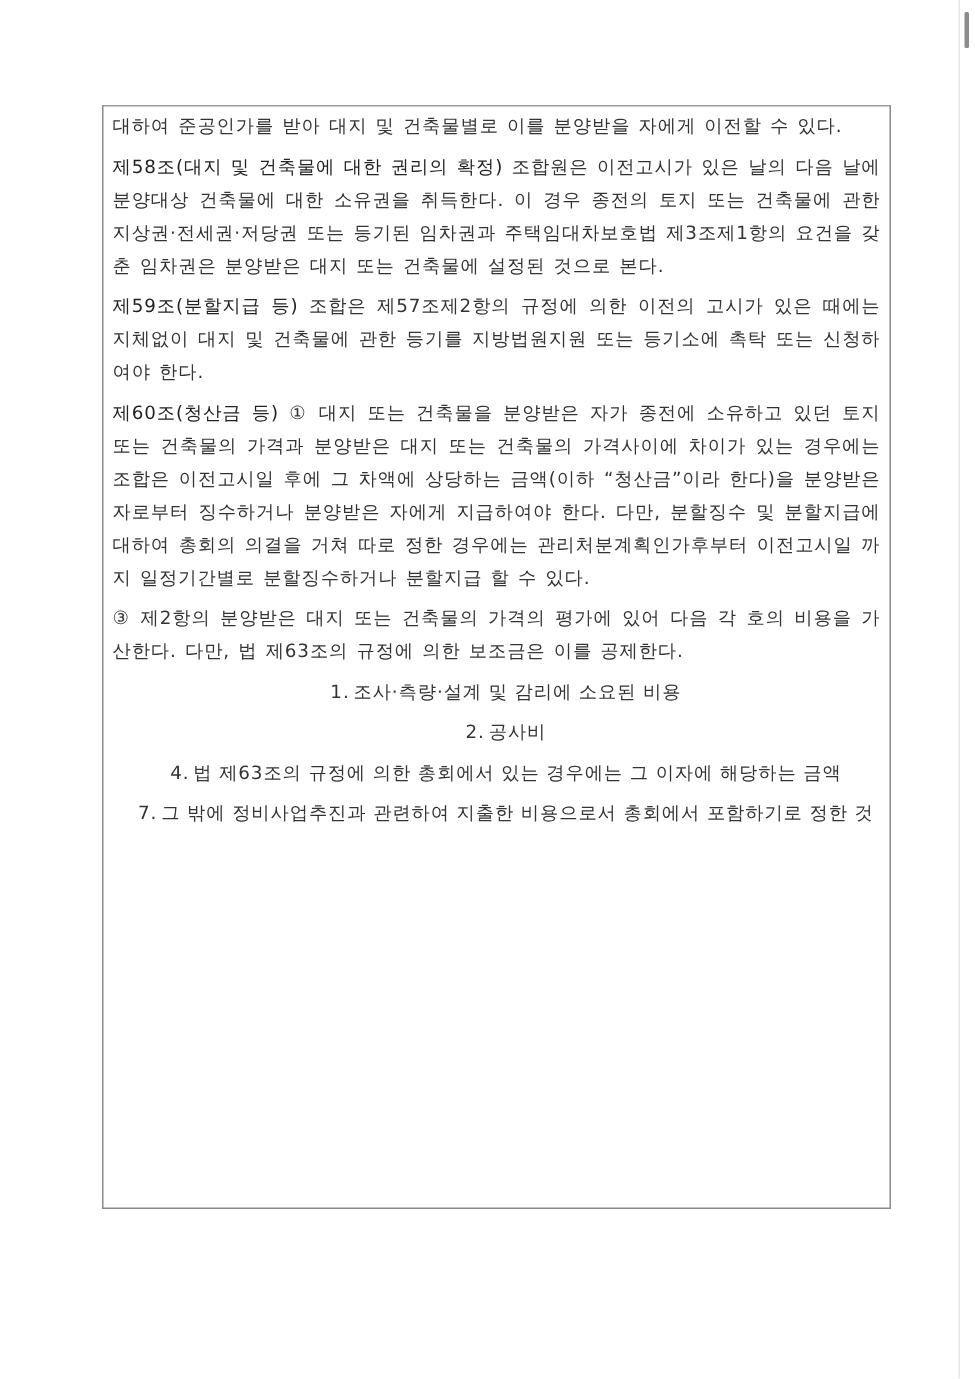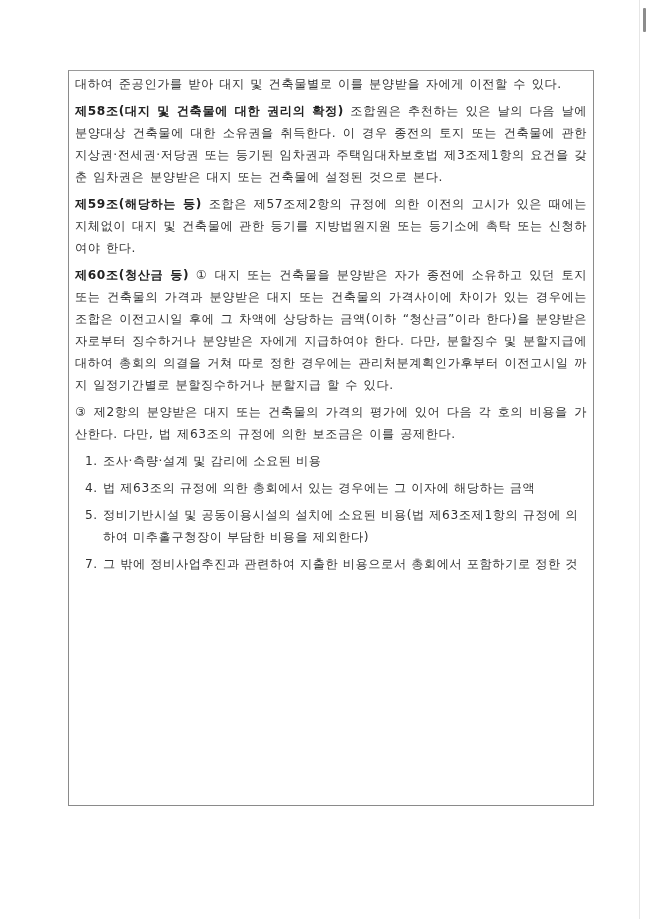--- a/index.html
+++ b/index.html
@@ -37,27 +37,28 @@
     .para {
       font-size: 12.2px;
       line-height: 22px;
       margin: 0 0 5px 0;
       text-align: justify;
       letter-spacing: 0.6px;
       word-spacing: 1px;
       color: #333333;
     }
     .para .art {
-      font-weight: bold;
+      font-weight: normal;
       color: #222222;
     }
     .list {
       margin: 0 0 5px 0;
       padding: 0;
       list-style: none;
+      text-align: center;
     }
     .list-item {
       font-size: 12.2px;
       line-height: 22px;
       letter-spacing: 0.6px;
       padding-left: 28px;
       text-indent: -18px;
       margin-bottom: 5px;
       color: #333333;
     }
@@ -90,40 +91,40 @@
 
 <div class="page">
   <div class="doc-box">
 
     <p class="para">
       <span class="art"></span><span>대하여 준공인가를 받아 대지 및 건축물별로 이를 분양받을 자에게 이전할 수 있다.</span>
     </p>
 
 
     <p class="para">
-      <span class="art">제58조(대지 및 건축물에 대한 권리의 확정)</span><span> 조합원은 추천하는 있은 날의 다음 날에 분양대상 건축물에 대한 소유권을 취득한다. 이 경우 종전의 토지 또는 건축물에 관한 지상권·전세권·저당권 또는 등기된 임차권과 주택임대차보호법 제3조제1항의 요건을 갖춘 임차권은 분양받은 대지 또는 건축물에 설정된 것으로 본다.</span>
+      <span class="art">제58조(대지 및 건축물에 대한 권리의 확정)</span><span> 조합원은 이전고시가 있은 날의 다음 날에 분양대상 건축물에 대한 소유권을 취득한다. 이 경우 종전의 토지 또는 건축물에 관한 지상권·전세권·저당권 또는 등기된 임차권과 주택임대차보호법 제3조제1항의 요건을 갖춘 임차권은 분양받은 대지 또는 건축물에 설정된 것으로 본다.</span>
     </p>
 
     <p class="para">
-      <span class="art">제59조(해당하는 등)</span><span> 조합은 제57조제2항의 규정에 의한 이전의 고시가 있은 때에는 지체없이 대지 및 건축물에 관한 등기를 지방법원지원 또는 등기소에 촉탁 또는 신청하여야 한다.</span>
+      <span class="art">제59조(분할지급 등)</span><span> 조합은 제57조제2항의 규정에 의한 이전의 고시가 있은 때에는 지체없이 대지 및 건축물에 관한 등기를 지방법원지원 또는 등기소에 촉탁 또는 신청하여야 한다.</span>
     </p>
 
     <p class="para">
       <span class="art">제60조(청산금 등)</span><span> ① 대지 또는 건축물을 분양받은 자가 종전에 소유하고 있던 토지 또는 건축물의 가격과 분양받은 대지 또는 건축물의 가격사이에 차이가 있는 경우에는 조합은 이전고시일 후에 그 차액에 상당하는 금액(이하 “청산금”이라 한다)을 분양받은 자로부터 징수하거나 분양받은 자에게 지급하여야 한다. 다만, 분할징수 및 분할지급에 대하여 총회의 의결을 거쳐 따로 정한 경우에는 관리처분계획인가후부터 이전고시일 까지 일정기간별로 분할징수하거나 분할지급 할 수 있다.</span>
     </p>
 
 
     <p class="para">
       <span class="art"></span><span>③ 제2항의 분양받은 대지 또는 건축물의 가격의 평가에 있어 다음 각 호의 비용을 가산한다. 다만, 법 제63조의 규정에 의한 보조금은 이를 공제한다.</span>
     </p>
 
     <ul class="list">
       <li class="list-item"><span class="num">1.</span><span>조사·측량·설계 및 감리에 소요된 비용</span></li>
+      <li class="list-item"><span class="num">2.</span><span>공사비</span></li>
       <li class="list-item"><span class="num">4.</span><span>법 제63조의 규정에 의한 총회에서 있는 경우에는 그 이자에 해당하는 금액</span></li>
-      <li class="list-item"><span class="num">5.</span><span>정비기반시설 및 공동이용시설의 설치에 소요된 비용(법 제63조제1항의 규정에 의하여 미추홀구청장이 부담한 비용을 제외한다)</span></li>
       <li class="list-item"><span class="num">7.</span><span>그 밖에 정비사업추진과 관련하여 지출한 비용으로서 총회에서 포함하기로 정한 것</span></li>
     </ul>
 
   </div>
 </div>
 
 <div class="scrollbar">
   <div class="scrollbar-thumb"></div>
 </div>
 

